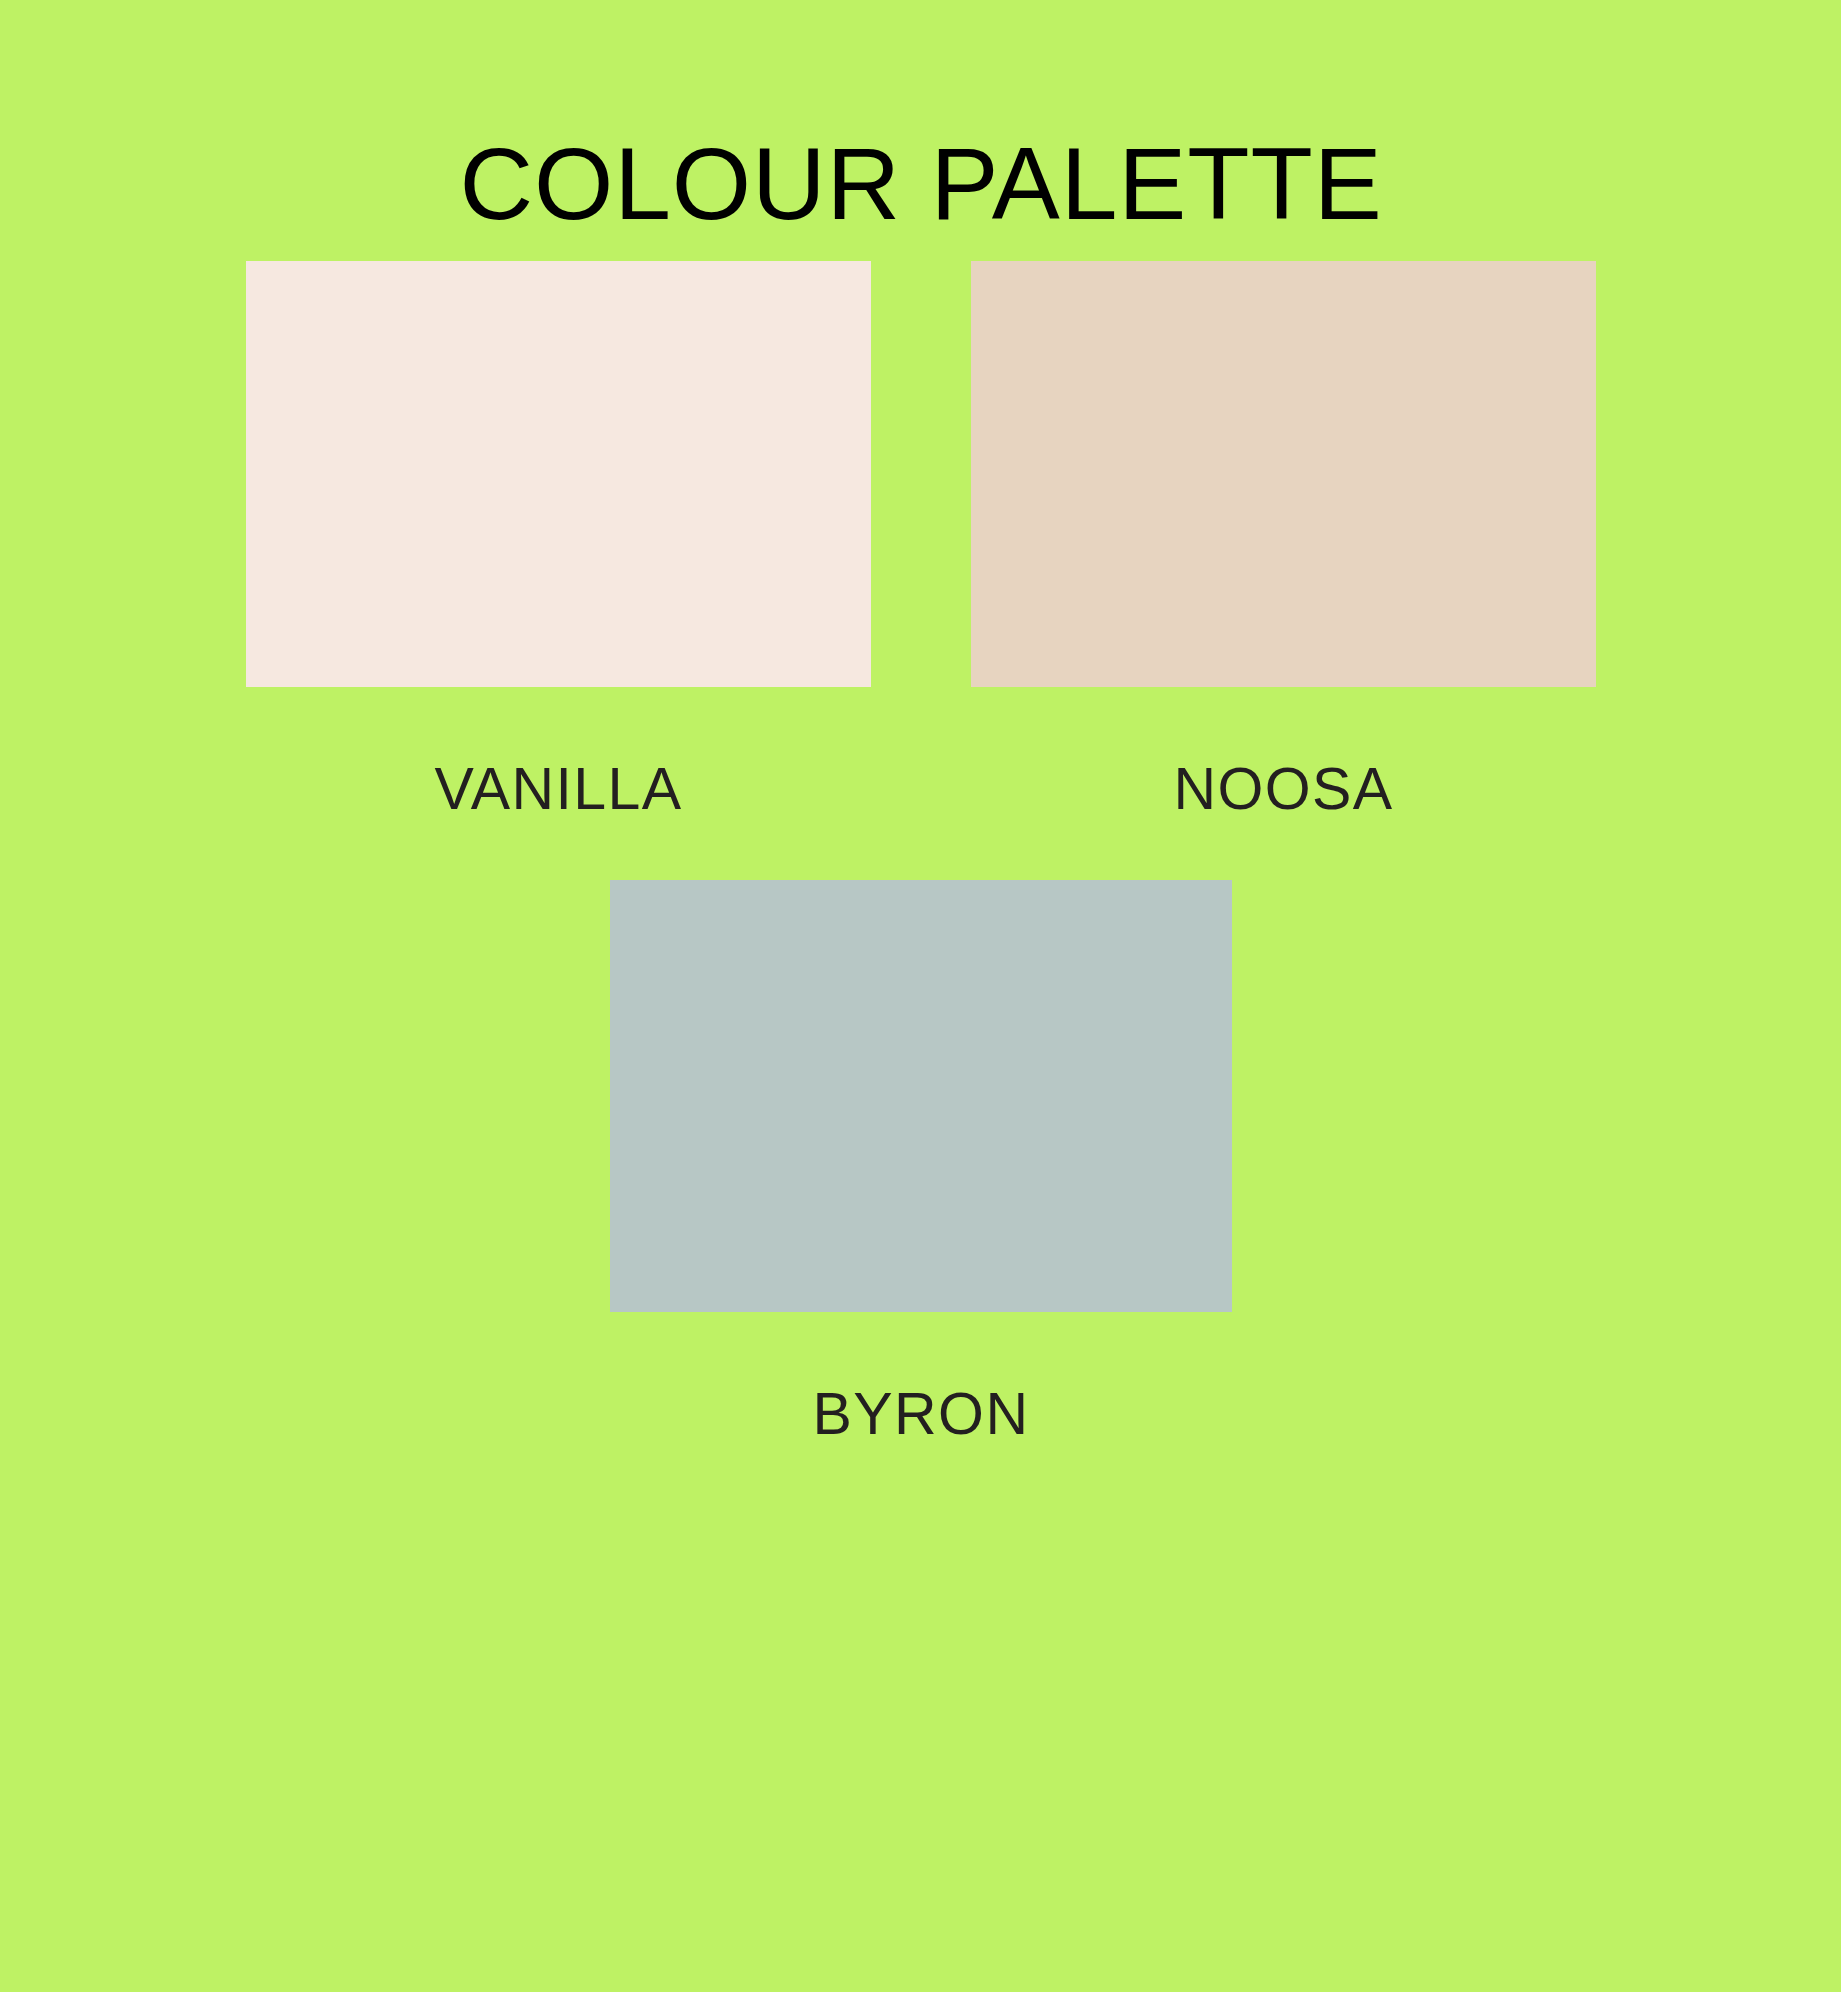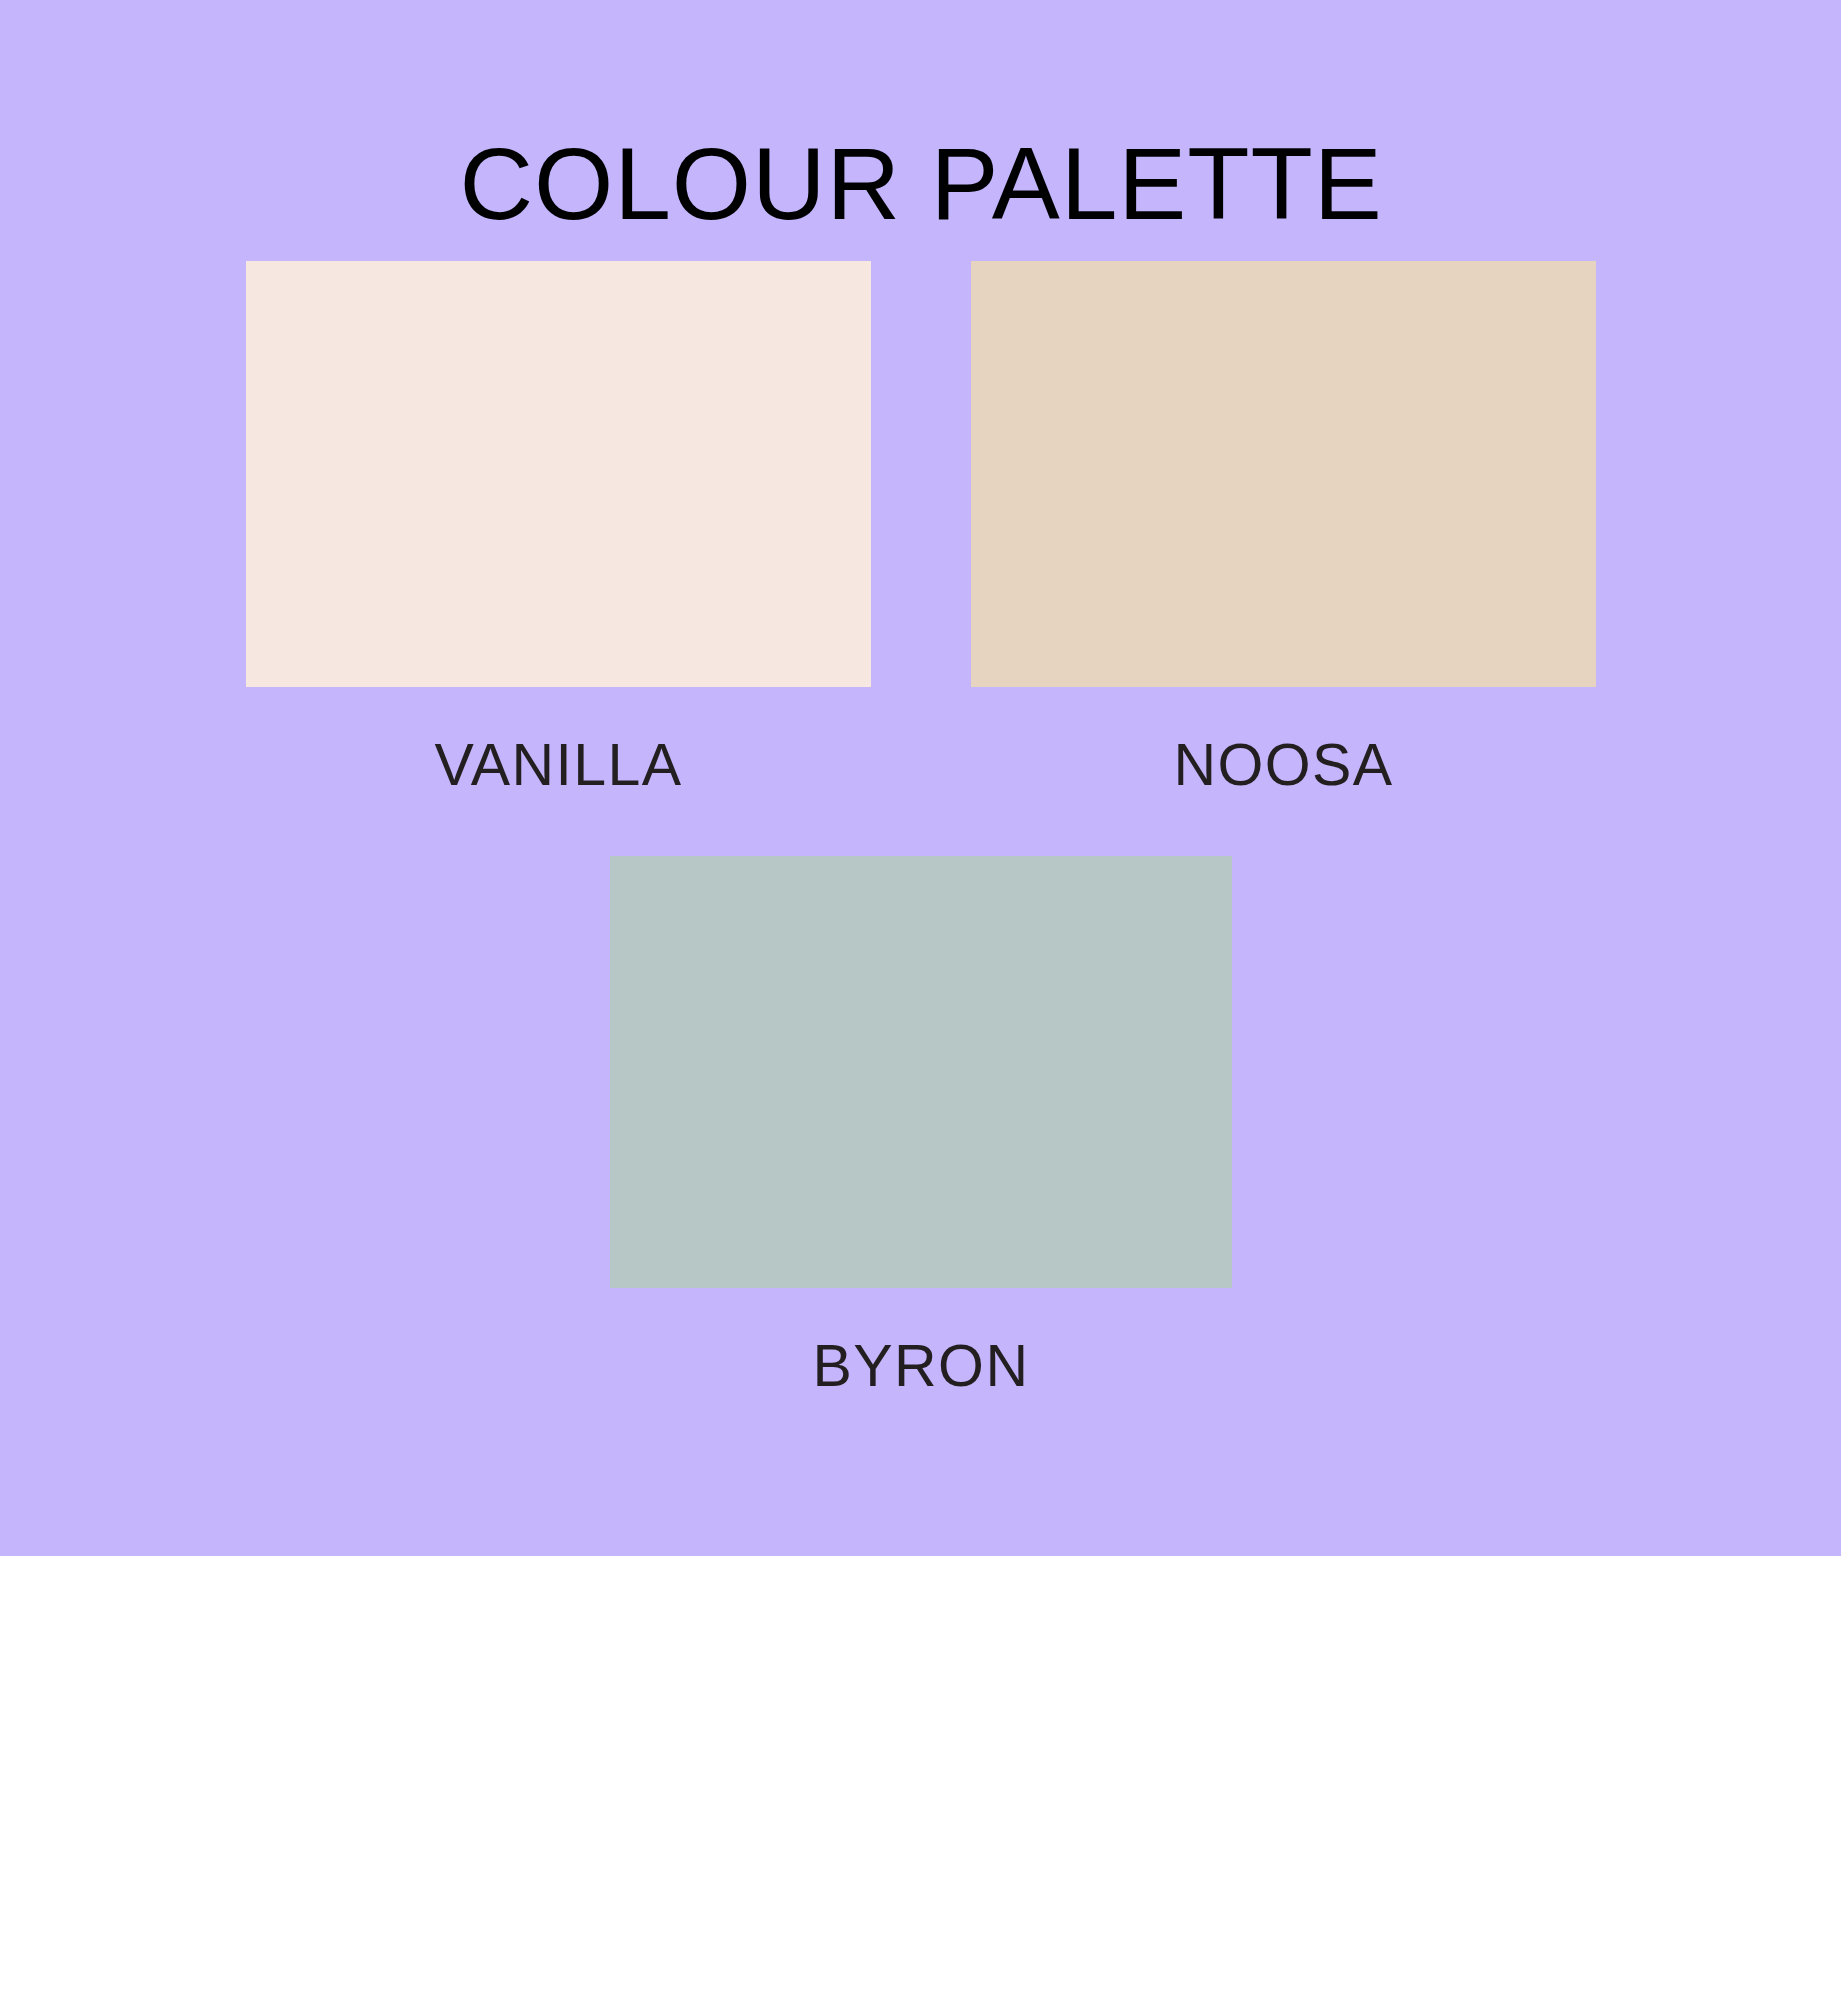--- a/index.html
+++ b/index.html
@@ -10,23 +10,23 @@
   body {
     width: 1842px;
     height: 1992px;
     background: #FFFFFF;
     font-family: "Liberation Sans", "DejaVu Sans", sans-serif;
     overflow: hidden;
   }
 
   .palette-page {
     width: 1842px;
-    height: 1556px;
+    height: 1992px;
     box-sizing: border-box;
-    background: #c4b5fd;
+    background: #bef264;
     position: relative;
   }
 
   
   .page-title {
     position: absolute;
     top: 59px;
     left: 0;
     width: 1842px;
     text-align: center;
@@ -79,20 +79,21 @@
     font-size: 59px;
     line-height: 1;
     font-weight: 400;
     letter-spacing: 1.4px;
     color: #231F20;
     text-align: right;
     padding-top: 49px;
     padding-bottom: 36px;
     font-family: "Liberation Sans", "DejaVu Sans", sans-serif;
     white-space: nowrap;
+    margin-top: 24px;
   }
 
   .row-gap-second { margin-top: 0px; }
   .row-gap-third  { margin-top: 24.6px; }
 </style>
 </head>
 <body style="background-color: rgb(255, 255, 255);">
 
 <div class="palette-page">
 

